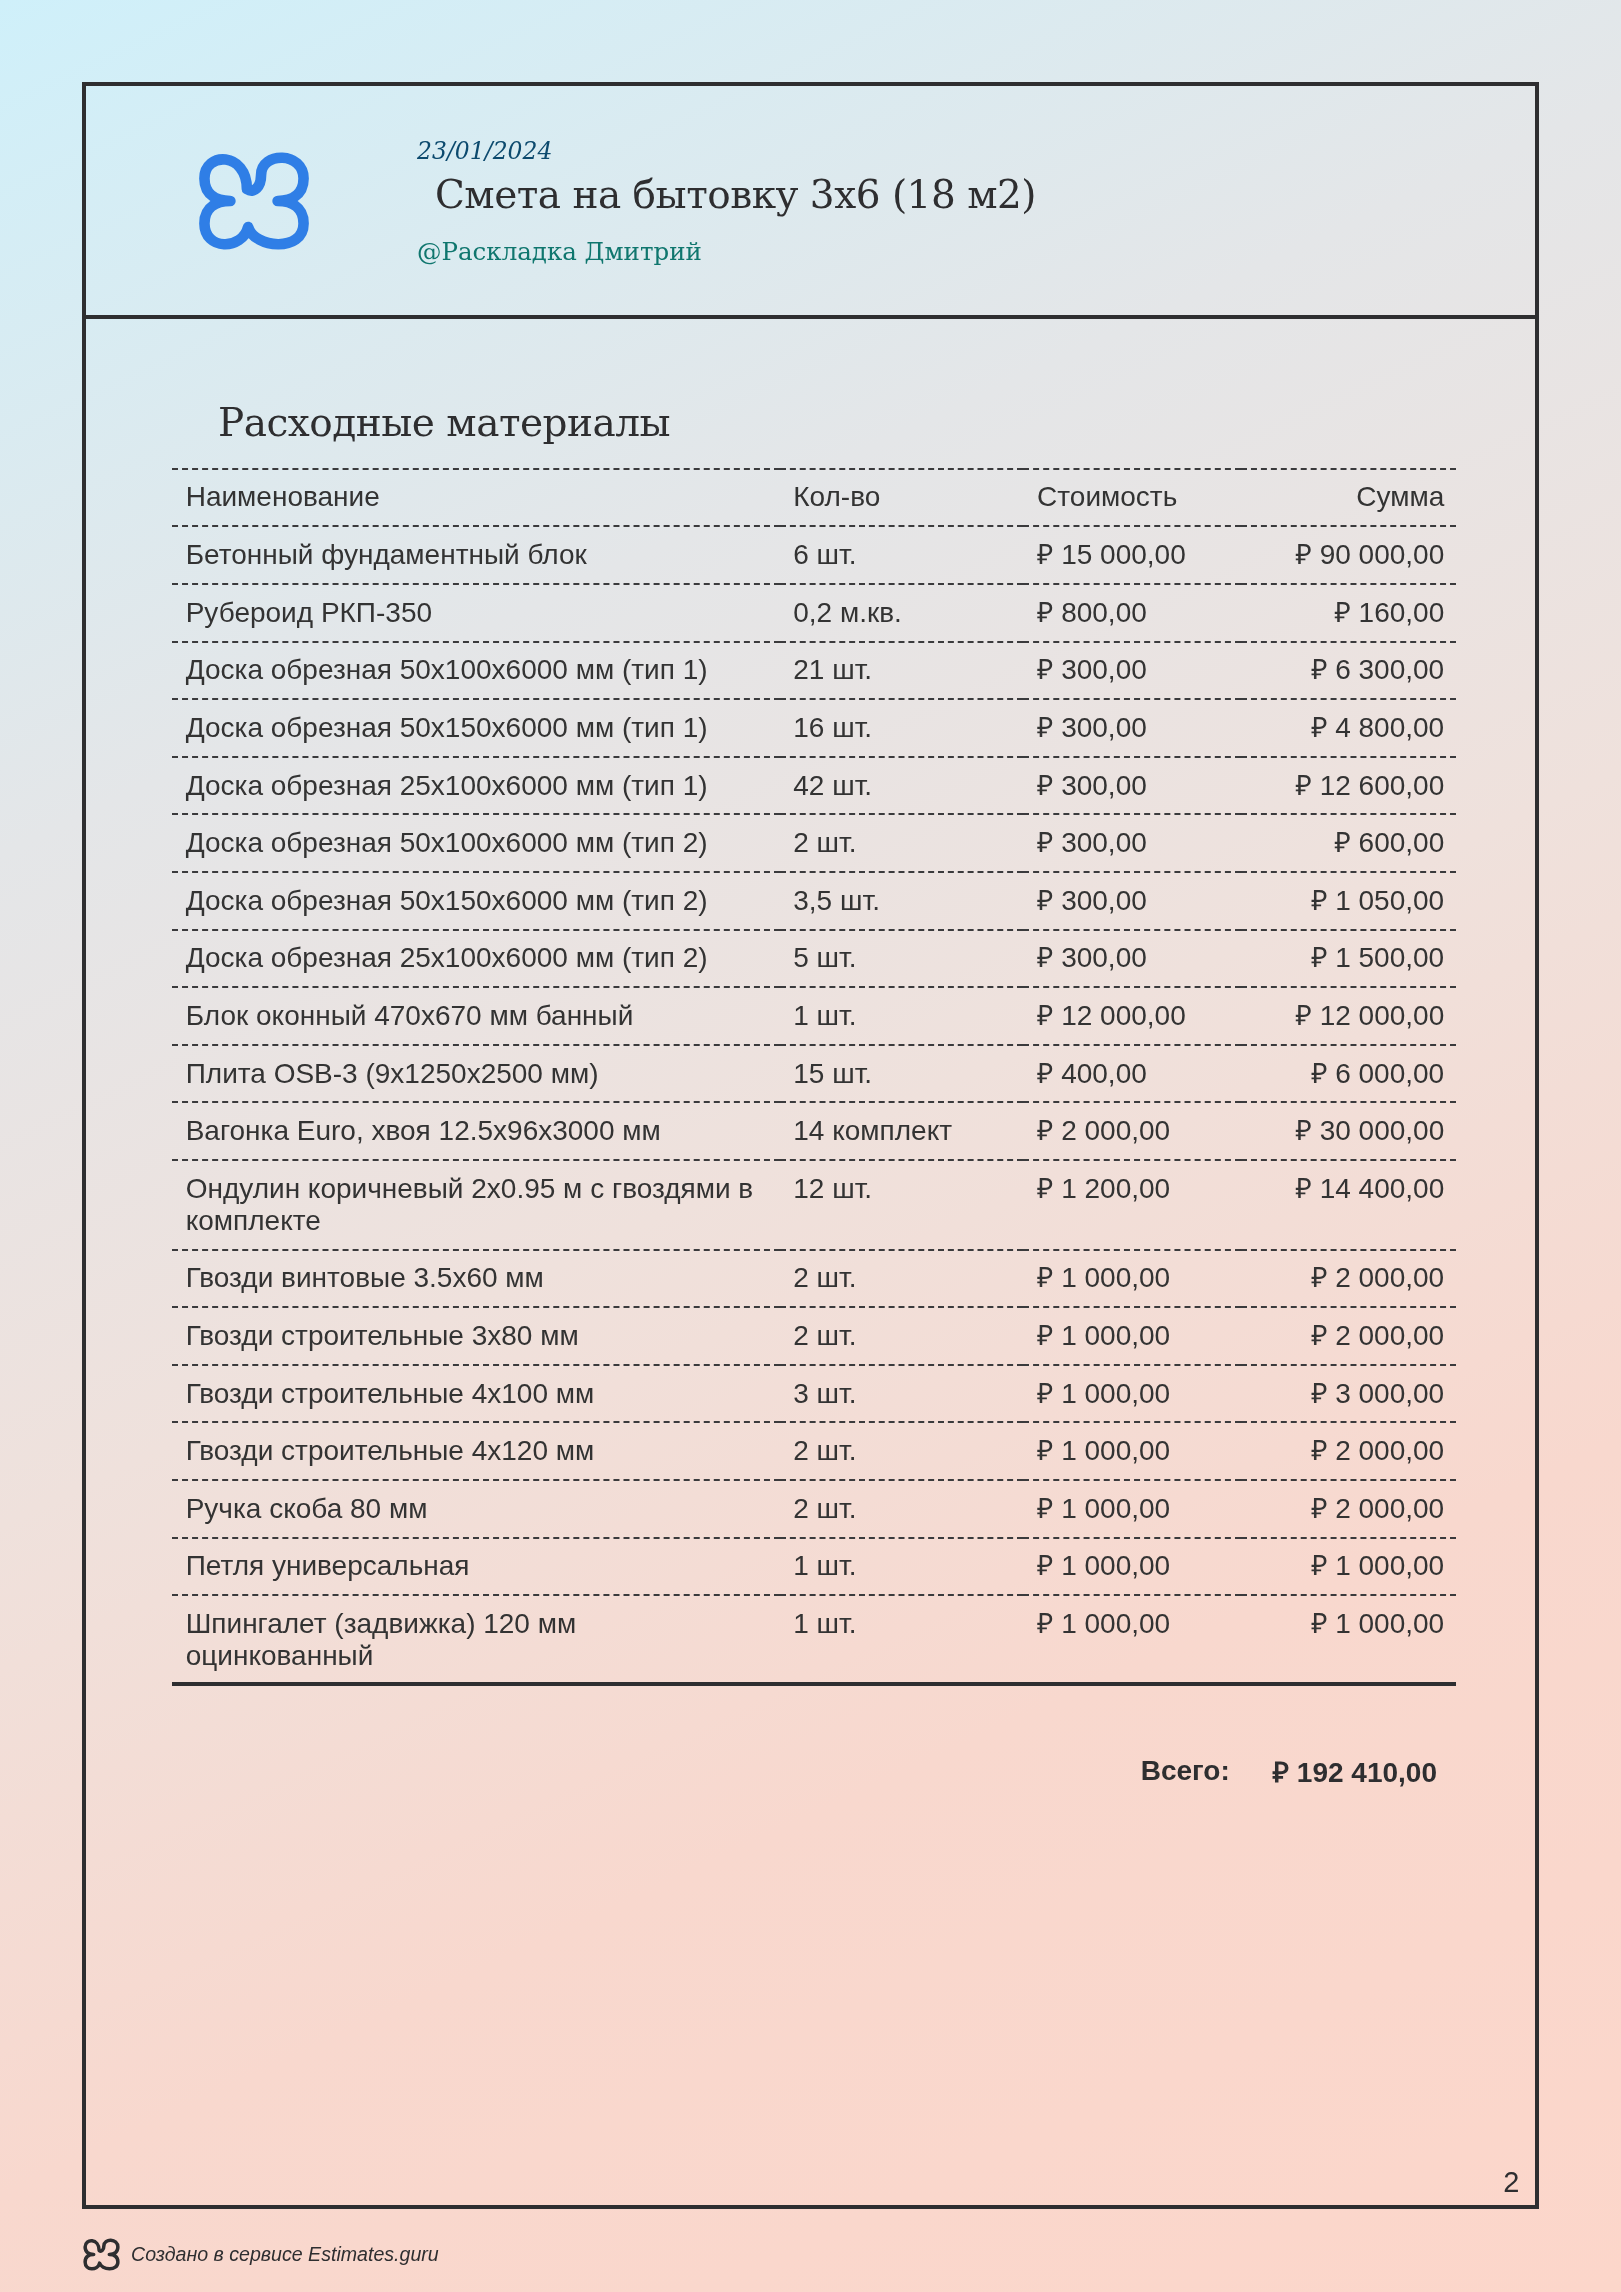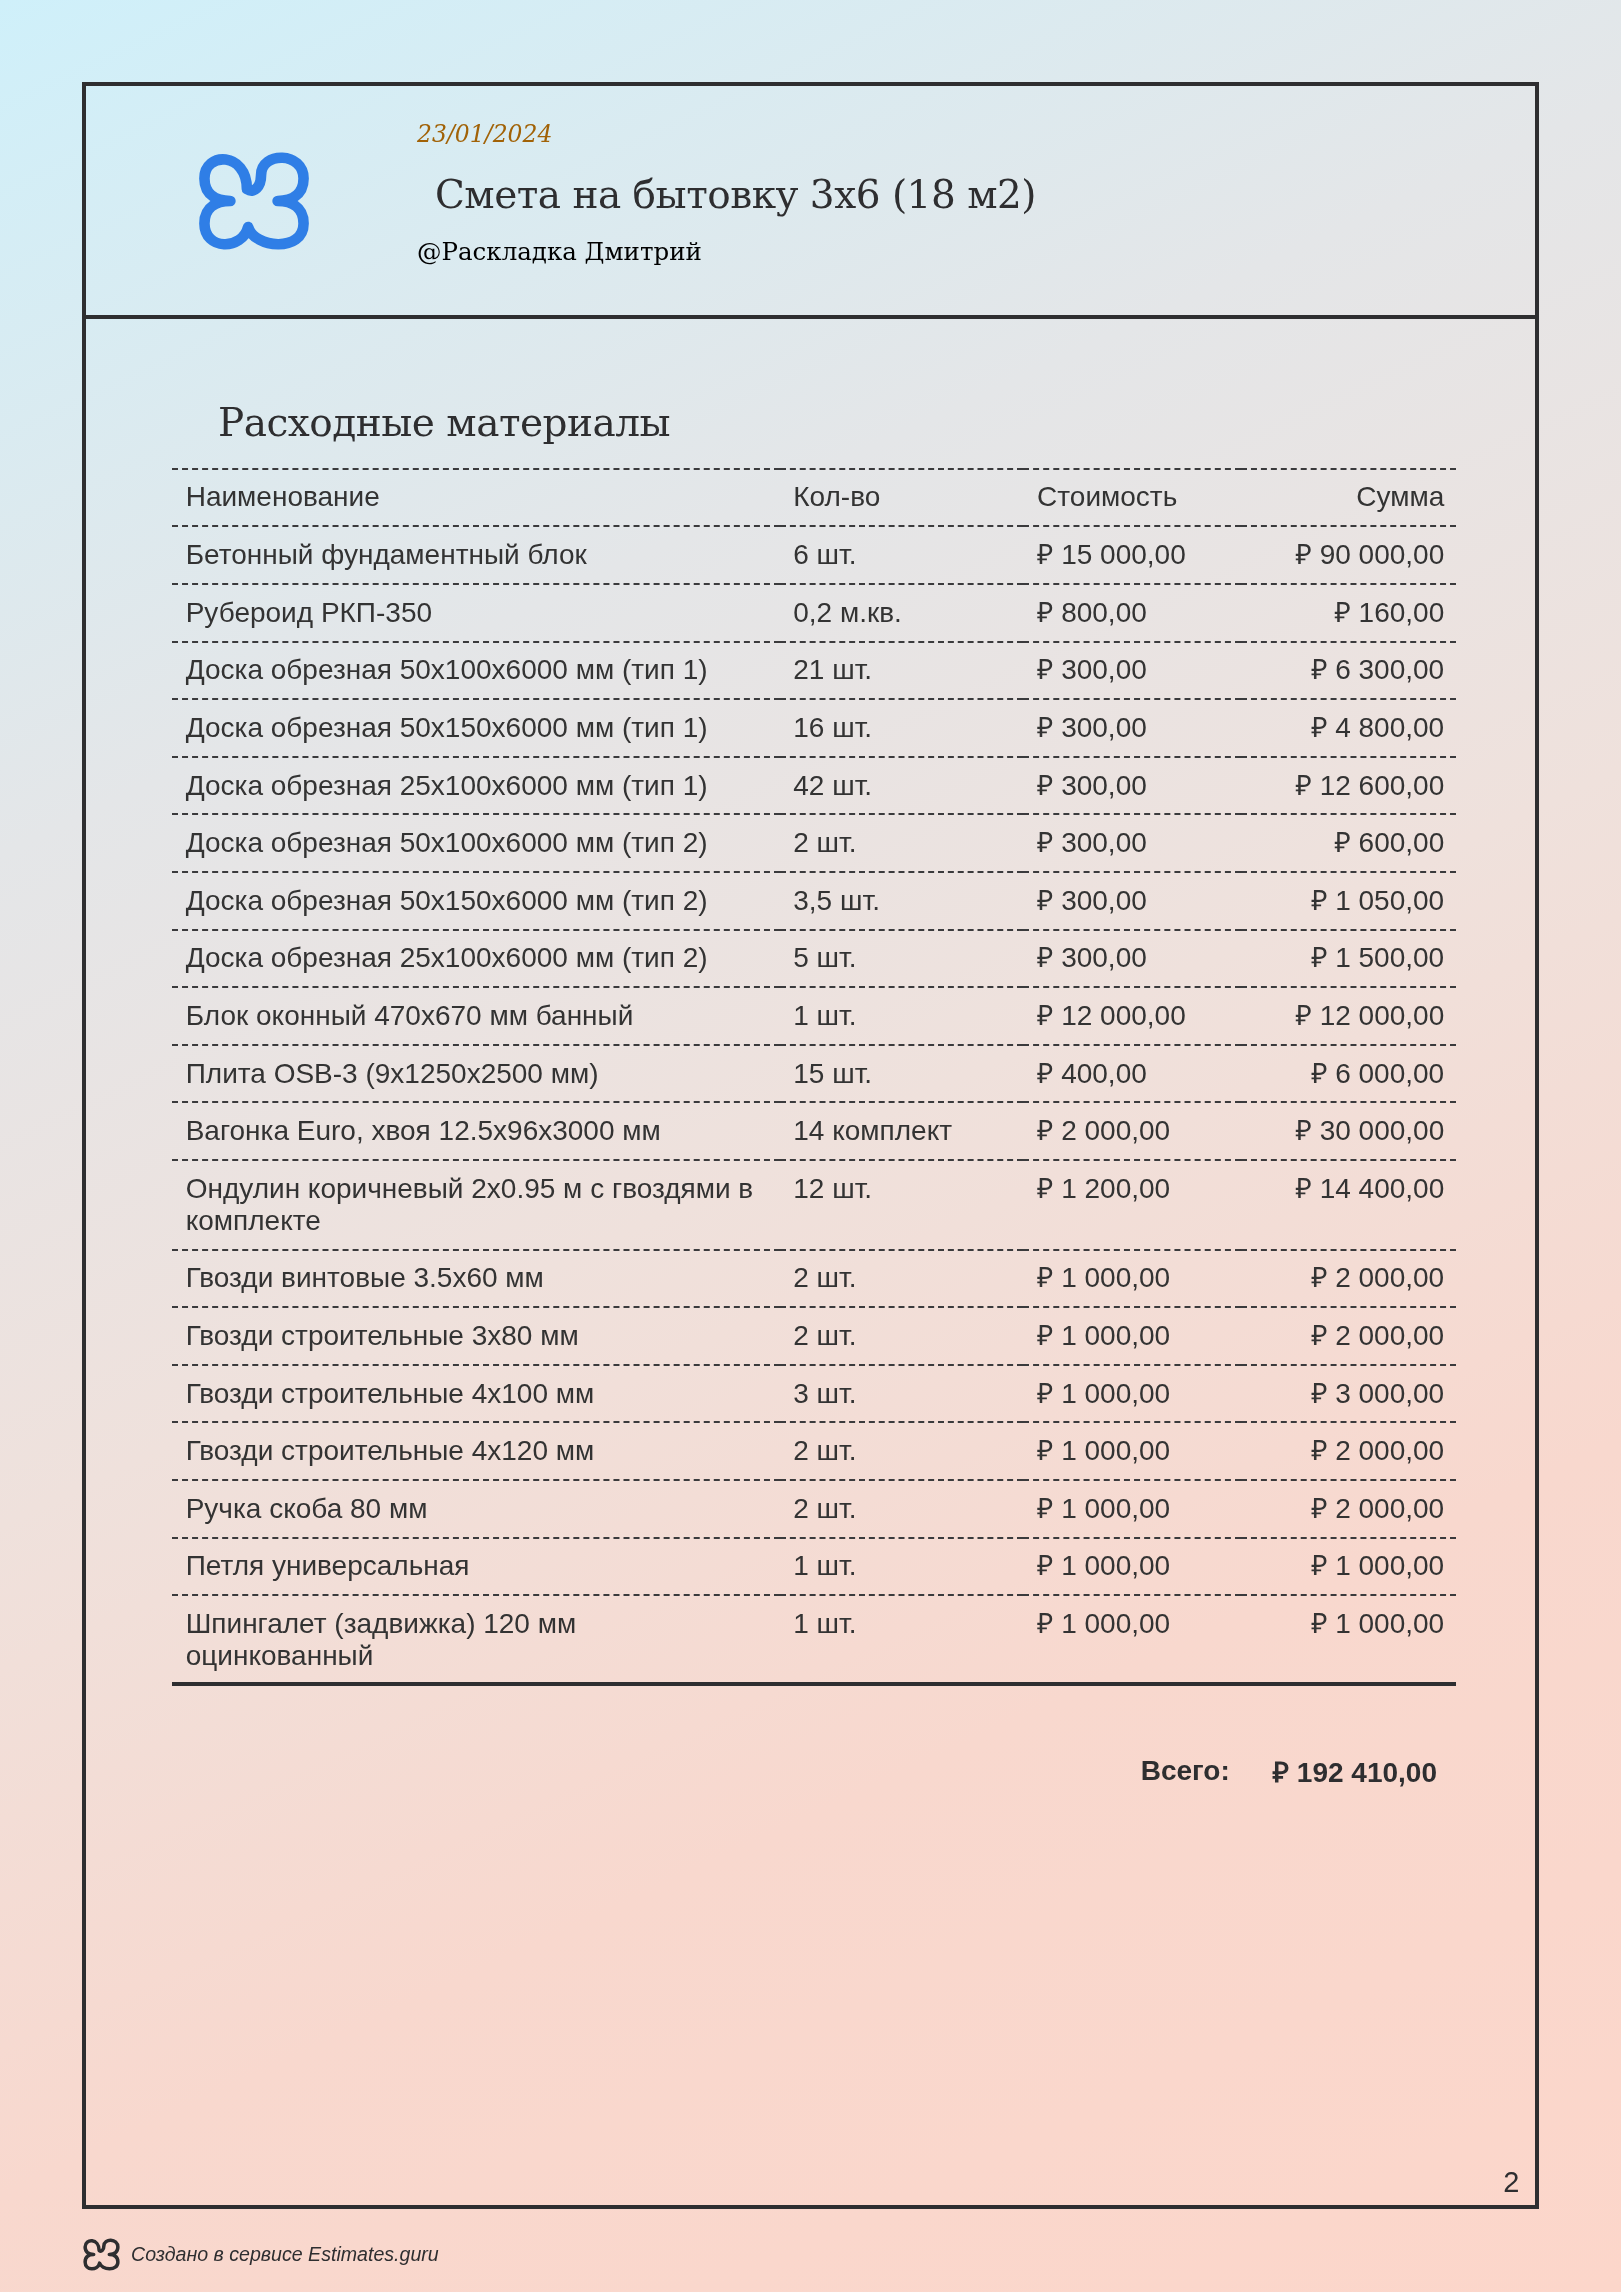--- a/index.html
+++ b/index.html
@@ -10,23 +10,23 @@
   }
   .frame {
     position: absolute; left: 82px; top: 82px; width: 1457px; height: 2127px;
     border: 4.9px solid #2e2e30; box-sizing: border-box;
   }
   .header {
     position: absolute; left: 0; top: 0; right: 0; height: 233px;
     border-bottom: 4.9px solid #2e2e30; box-sizing: border-box;
   }
   .logo { position: absolute; left: 109px; top: 56px; width: 118px; height: 118px; }
-  .h-date { position: absolute; left: 331px; top: 34px; font-family: "DejaVu Serif", serif; font-style: italic; font-size: 23.5px; color: #a16207; }
+  .h-date { position: absolute; left: 331px; top: 51px; font-family: "DejaVu Serif", serif; font-style: italic; font-size: 23.5px; color: #0c4a6e; }
   .h-title { position: absolute; left: 349px; top: 86px; font-family: "DejaVu Serif", serif; font-size: 39px; color: #2e2e30; letter-spacing: -0.5px; }
-  .h-author { position: absolute; left: 331px; top: 151px; font-family: "DejaVu Serif", serif; font-size: 24.5px; color: #000000; }
+  .h-author { position: absolute; left: 331px; top: 151px; font-family: "DejaVu Serif", serif; font-size: 24.5px; color: #0f766e; }
   .section-title {
     position: absolute; left: 84px; top: 314px; font-family: "DejaVu Serif", serif;
     font-size: 39px; color: #2e2e30; letter-spacing: -0.5px; margin-left: 48px;
   }
   table.items {
     position: absolute; left: 86px; top: 382px; width: 1284px;
     border-collapse: collapse; font-family: "Liberation Sans", sans-serif; font-size: 28px; color: #333;
   }
   table.items th, table.items td {
     border-top: 2px dashed #3a3a3c; padding: 11.8px 11.8px 11.8px 13.7px; vertical-align: top; line-height: 32px; font-weight: normal;

